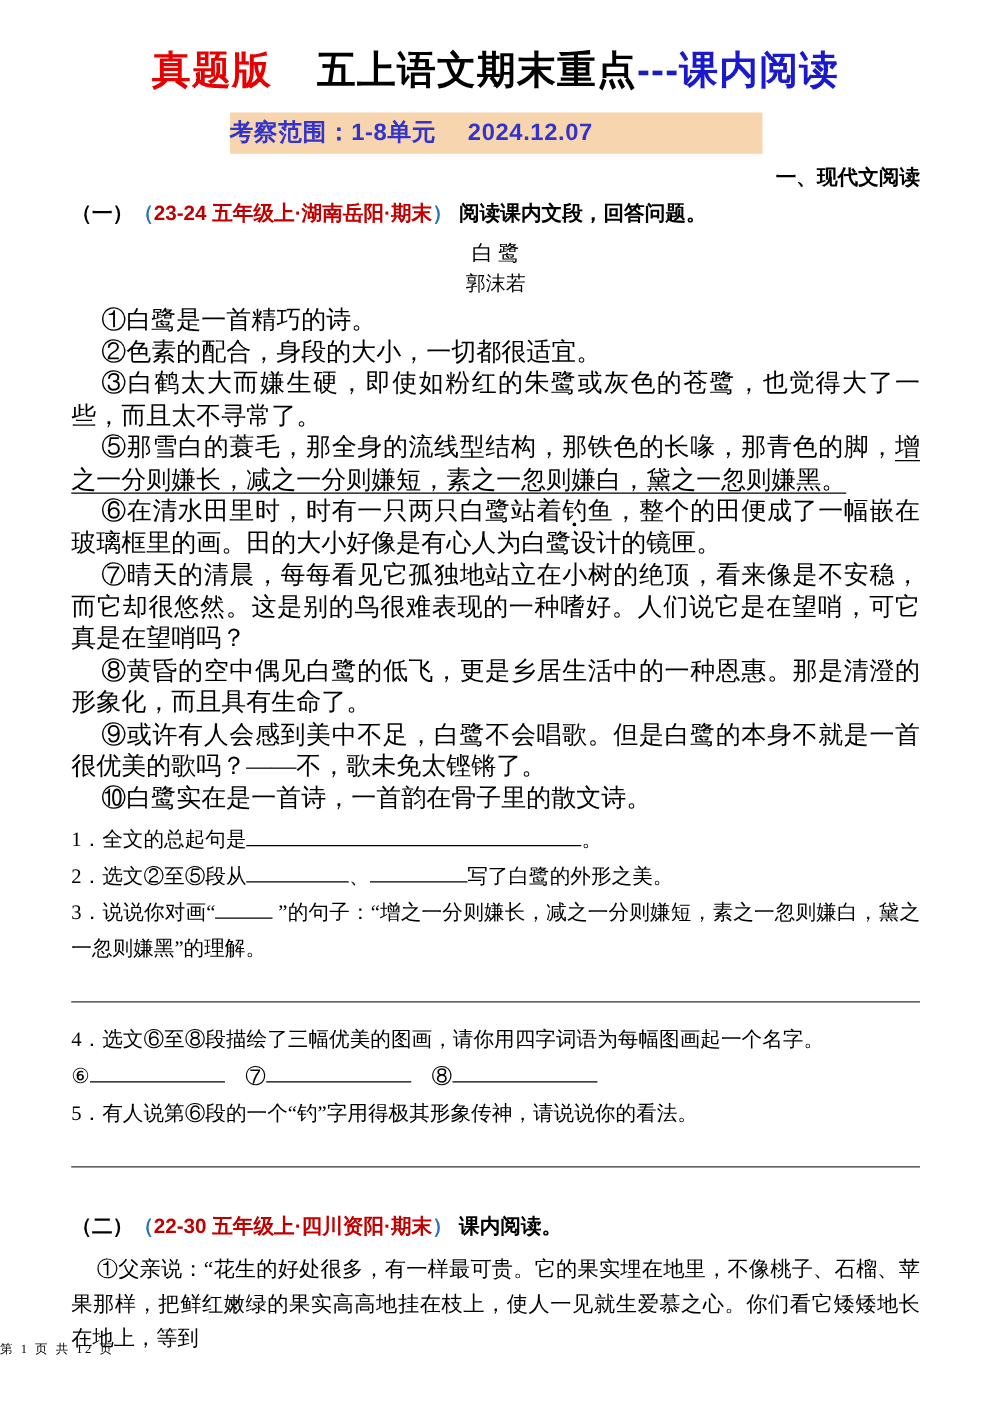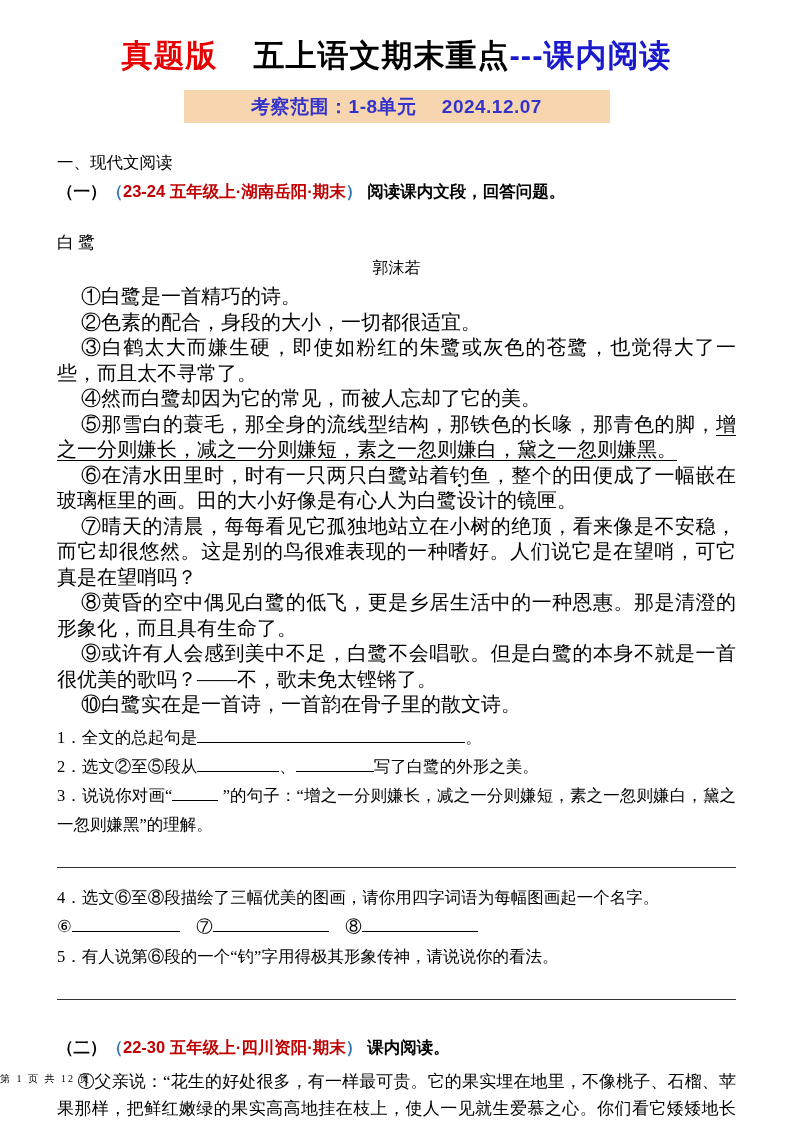--- a/index.html
+++ b/index.html
@@ -18,33 +18,33 @@
         font-family:"Liberation Serif",serif;}
 
   .title{ text-align:center; font-family:"Liberation Sans",sans-serif; font-weight:bold;
           font-size:31px; line-height:40px; white-space:nowrap; letter-spacing:1px;}
   .t-red{color:var(--title-red);}
   .t-blk{color:var(--ink); margin-left:36px;}
   .t-blue{color:var(--title-blue);}
 
   .banner{width:426px; margin:14px auto 0 auto; background:var(--banner-bg);
           color:var(--banner-text); font-family:"Liberation Sans",sans-serif; font-weight:bold;
-          font-size:19px; line-height:33px; height:33px; text-align:center; letter-spacing:0.5px;}
+          font-size:19px; line-height:33px; height:33px; letter-spacing:0.5px;}
 
   .fields{display:flex; align-items:flex-end; margin-top:23px; font-size:16.5px; line-height:22px;}
   .fields .lbl{white-space:nowrap;}
   .fields .blank-flex{flex:1 1 auto; border-bottom:1.5px solid var(--ink); height:20px; margin:0 1px;}
 
-  .sec-heading{margin-top:28px; font-family:"Liberation Sans",sans-serif; font-weight:normal; font-size:16.5px; line-height:22px;}
+  .sec-heading{margin-top:8px; font-family:"Liberation Sans",sans-serif; font-weight:bold; font-size:16.5px; line-height:22px;text-align:right;}
   .ex-heading{margin-top:7px; font-family:"Liberation Sans",sans-serif; font-weight:bold; font-size:16.5px; line-height:22px;}
   .ex-heading .paren{color:var(--paren-blue);}
   .ex-heading .src{color:var(--source-red);}
   .ex-heading .instr{margin-left:5px;}
 
-  .p-title{text-align:left; margin-top:28px; font-size:17px; line-height:26px;}
+  .p-title{text-align:center; margin-top:8px; font-size:17px; line-height:26px;}
   .p-author{text-align:center; font-size:16px; line-height:24px;}
   .passage{margin-top:4px;}
   .para{font-size:20px; line-height:25.5px; text-indent:1.2em; text-align:justify;}
 
   .ul{text-decoration:underline; text-underline-offset:4px; text-decoration-thickness:1px;}
   .dot-under{position:relative;}
   .dot-under::after{content:""; position:absolute; left:50%; margin-left:-1.5px; top:20px;
                     width:3px; height:3px; background:var(--ink); border-radius:50%;}
 
   .questions{margin-top:5px;}
@@ -80,21 +80,20 @@
     <span>（一）</span><span class="paren">（</span><span class="src">23-24 五年级上·湖南岳阳·期末</span><span class="paren">）</span><span class="instr">阅读课内文段，回答问题。</span>
   </div>
 
   <div class="p-title">白 鹭</div>
   <div class="p-author">郭沫若</div>
 
   <div class="passage">
       <div class="para"><span>①白鹭是一首精巧的诗。</span></div>
       <div class="para"><span>②色素的配合，身段的大小，一切都很适宜。</span></div>
       <div class="para"><span>③白鹤太大而嫌生硬，即使如粉红的朱鹭或灰色的苍鹭，也觉得大了一些，而且太不寻常了。</span></div>
-      <div class="para"><span>④然而白鹭却因为它的常见，而被人忘却了它的美。</span></div>
       <div class="para"><span>⑤那雪白的蓑毛，那全身的流线型结构，那铁色的长喙，那青色的脚，</span><span class="ul">增之一分则嫌长，减之一分则嫌短，素之一忽则嫌白，黛之一忽则嫌黑。</span></div>
       <div class="para"><span>⑥在清水田里时，时有一只两只白鹭站着</span><span class="dot-under">钓</span><span>鱼，整个的田便成了一幅嵌在玻璃框里的画。田的大小好像是有心人为白鹭设计的镜匣。</span></div>
       <div class="para"><span>⑦晴天的清晨，每每看见它孤独地站立在小树的绝顶，看来像是不安稳，而它却很悠然。这是别的鸟很难表现的一种嗜好。人们说它是在望哨，可它真是在望哨吗？</span></div>
       <div class="para"><span>⑧黄昏的空中偶见白鹭的低飞，更是乡居生活中的一种恩惠。那是清澄的形象化，而且具有生命了。</span></div>
       <div class="para"><span>⑨或许有人会感到美中不足，白鹭不会唱歌。但是白鹭的本身不就是一首很优美的歌吗？——不，歌未免太铿锵了。</span></div>
       <div class="para"><span>⑩白鹭实在是一首诗，一首韵在骨子里的散文诗。</span></div>
     </div>
 
   <div class="questions">
       <div class="question"><span>1．全文的总起句是</span><span class="blank" style="width: 268px;"></span><span>。</span></div>

